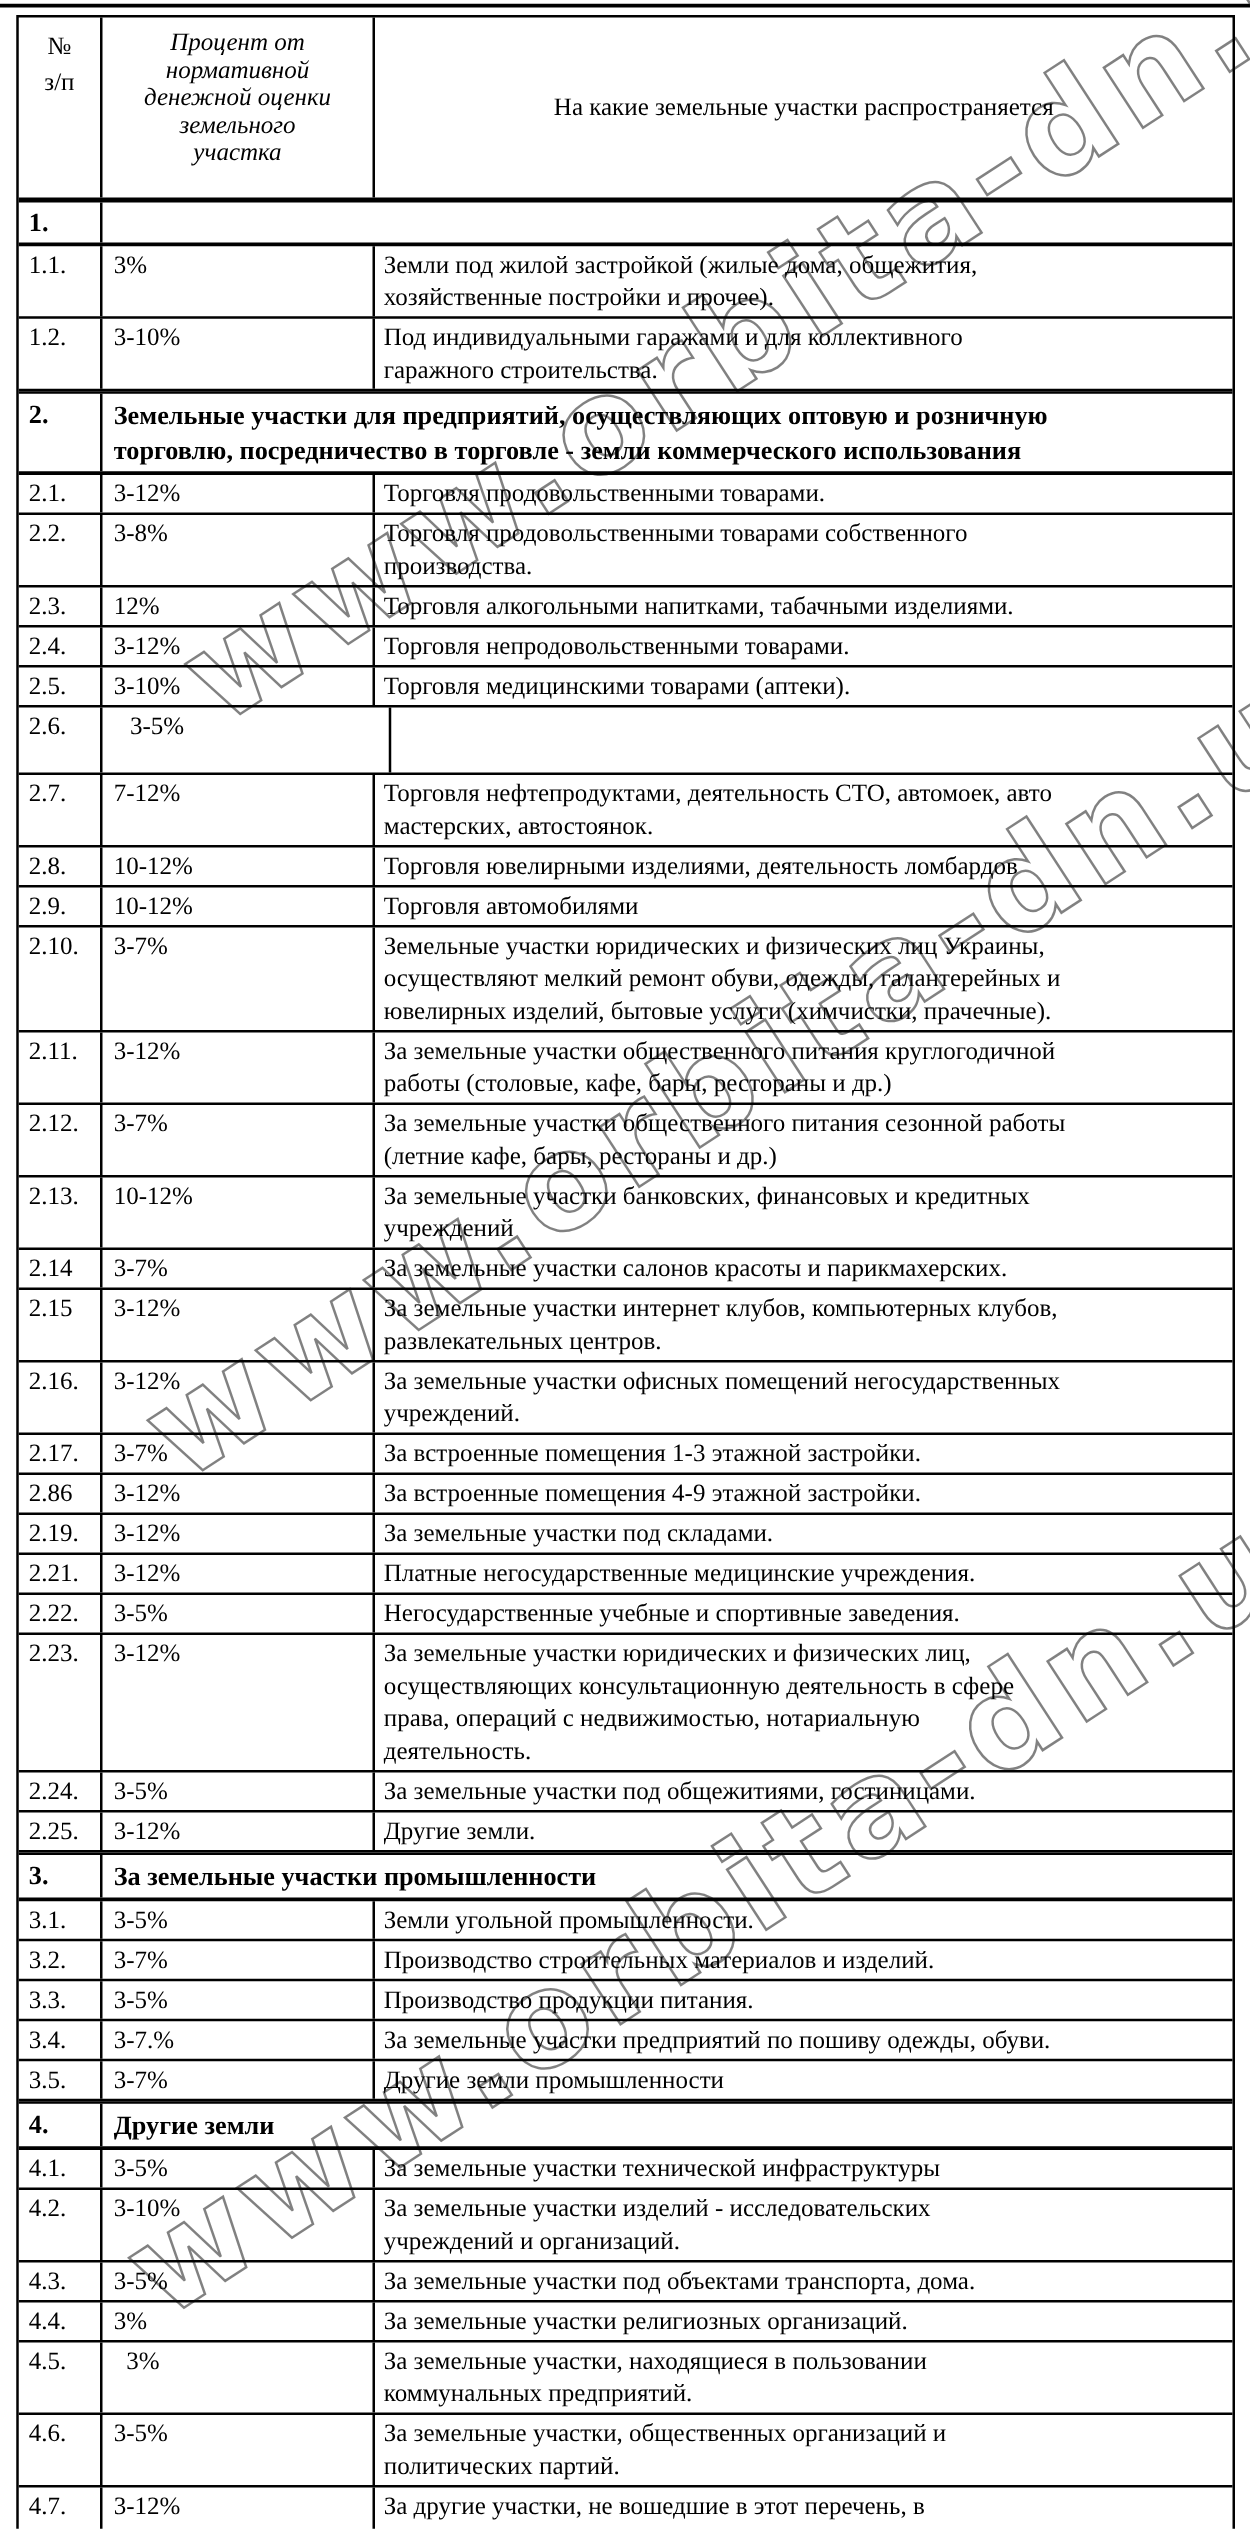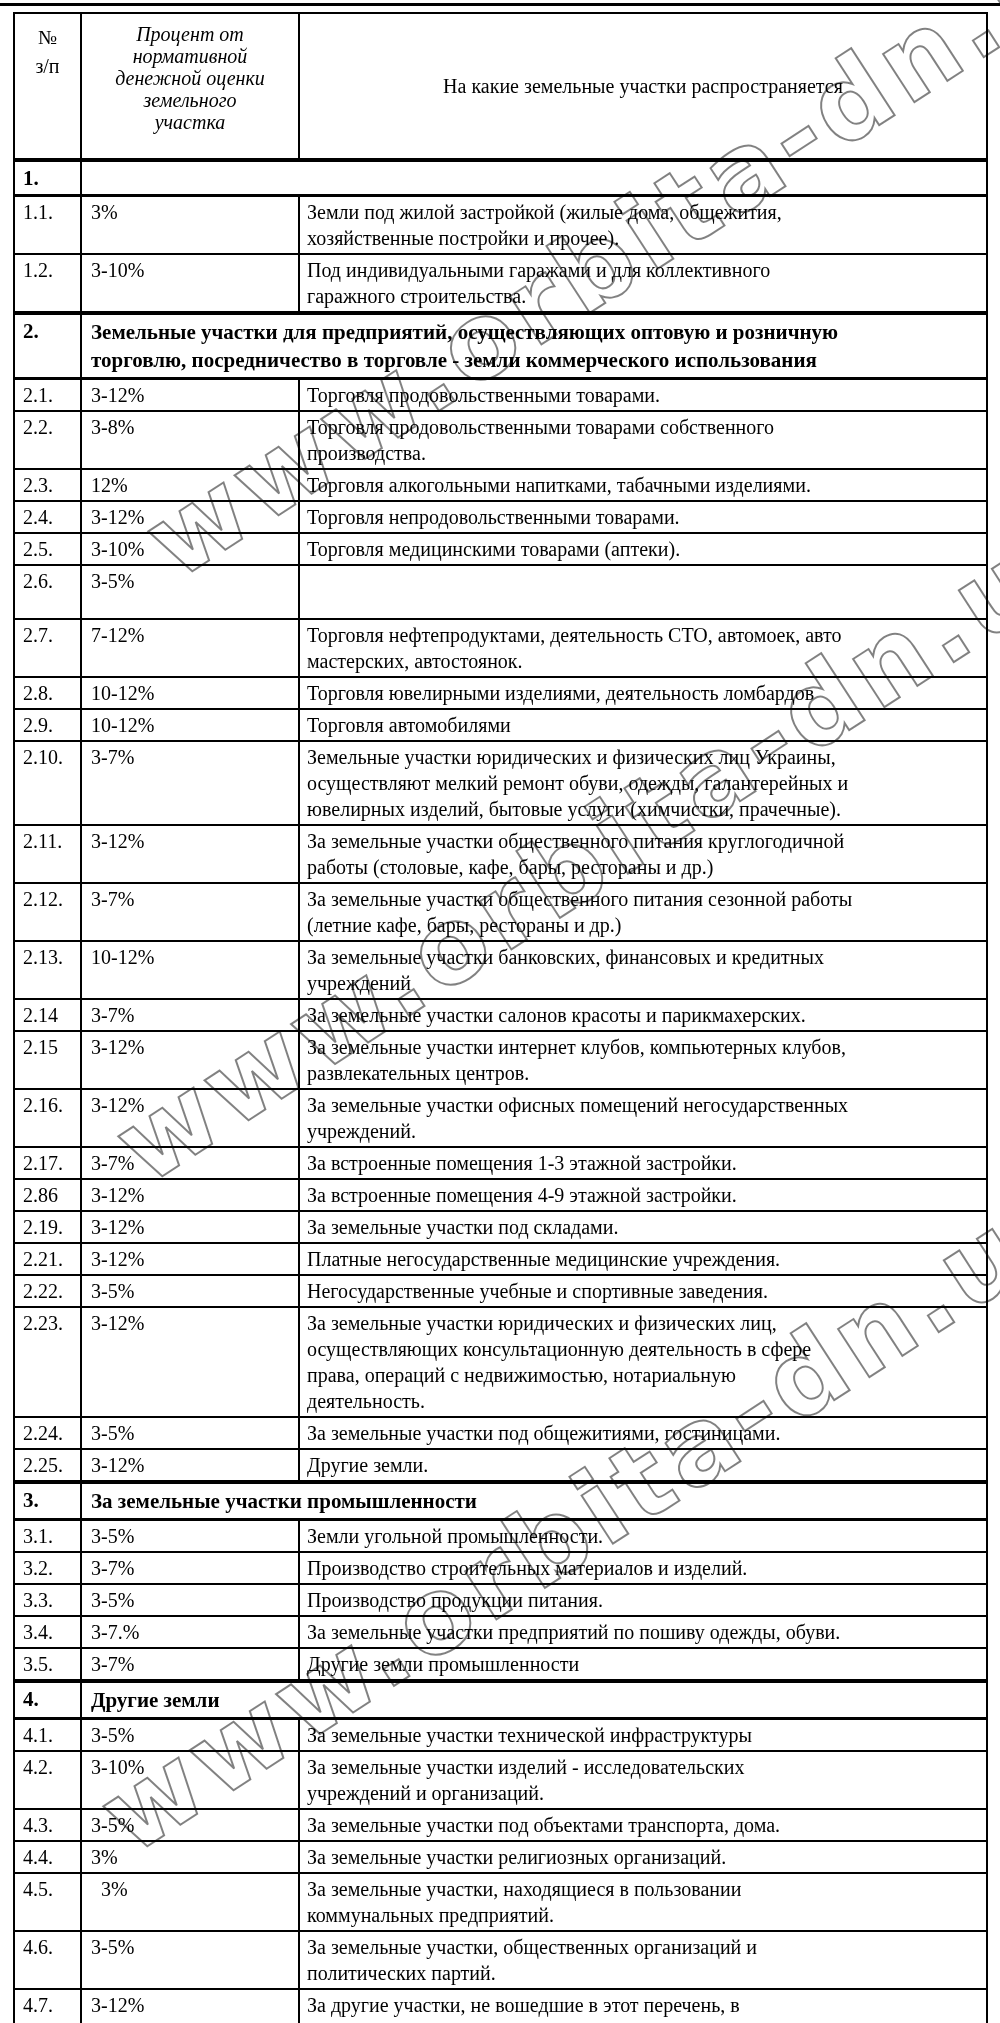--- a/index.html
+++ b/index.html
@@ -173,21 +173,21 @@
       <div class="row item">
         <div class="c1">2.4.</div>
         <div class="c2">3-12%</div>
         <div class="c3">Торговля непродовольственными товарами.</div>
       </div>
       <div class="row item">
         <div class="c1">2.5.</div>
         <div class="c2">3-10%</div>
         <div class="c3">Торговля медицинскими товарами (аптеки).</div>
       </div>
-      <div class="row item" style="min-height: 52px;">
+      <div class="row item" style="min-height: 52px; gap: 13px;">
         <div class="c1">2.6.</div>
         <div class="c2">3-5%</div>
       </div>
       <div class="row item">
         <div class="c1">2.7.</div>
         <div class="c2">7-12%</div>
         <div class="c3">Торговля нефтепродуктами, деятельность СТО, автомоек, авто
 мастерских, автостоянок.</div>
       </div>
       <div class="row item">

